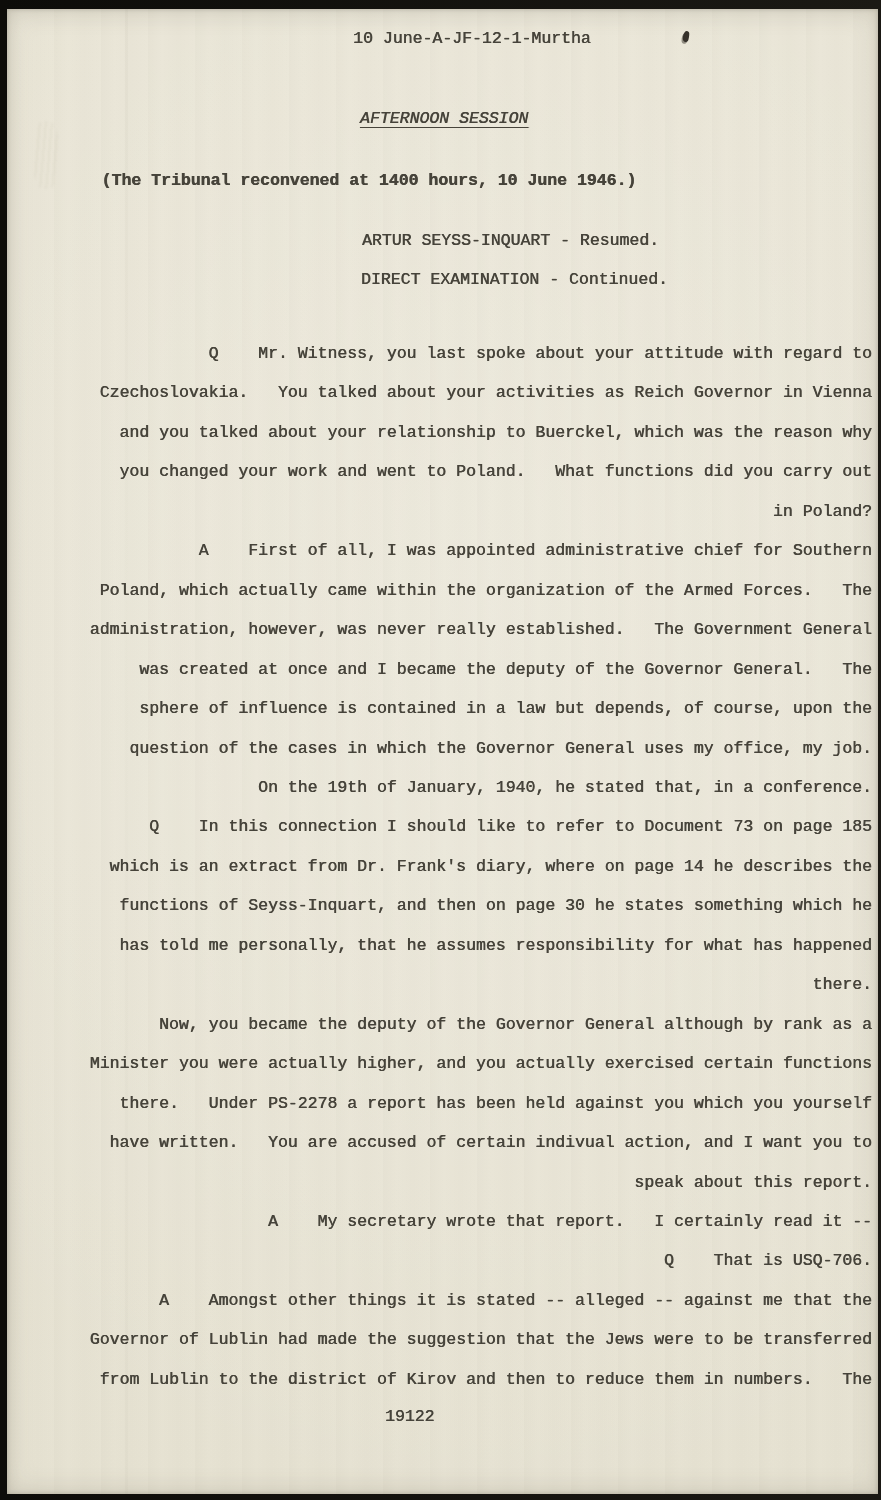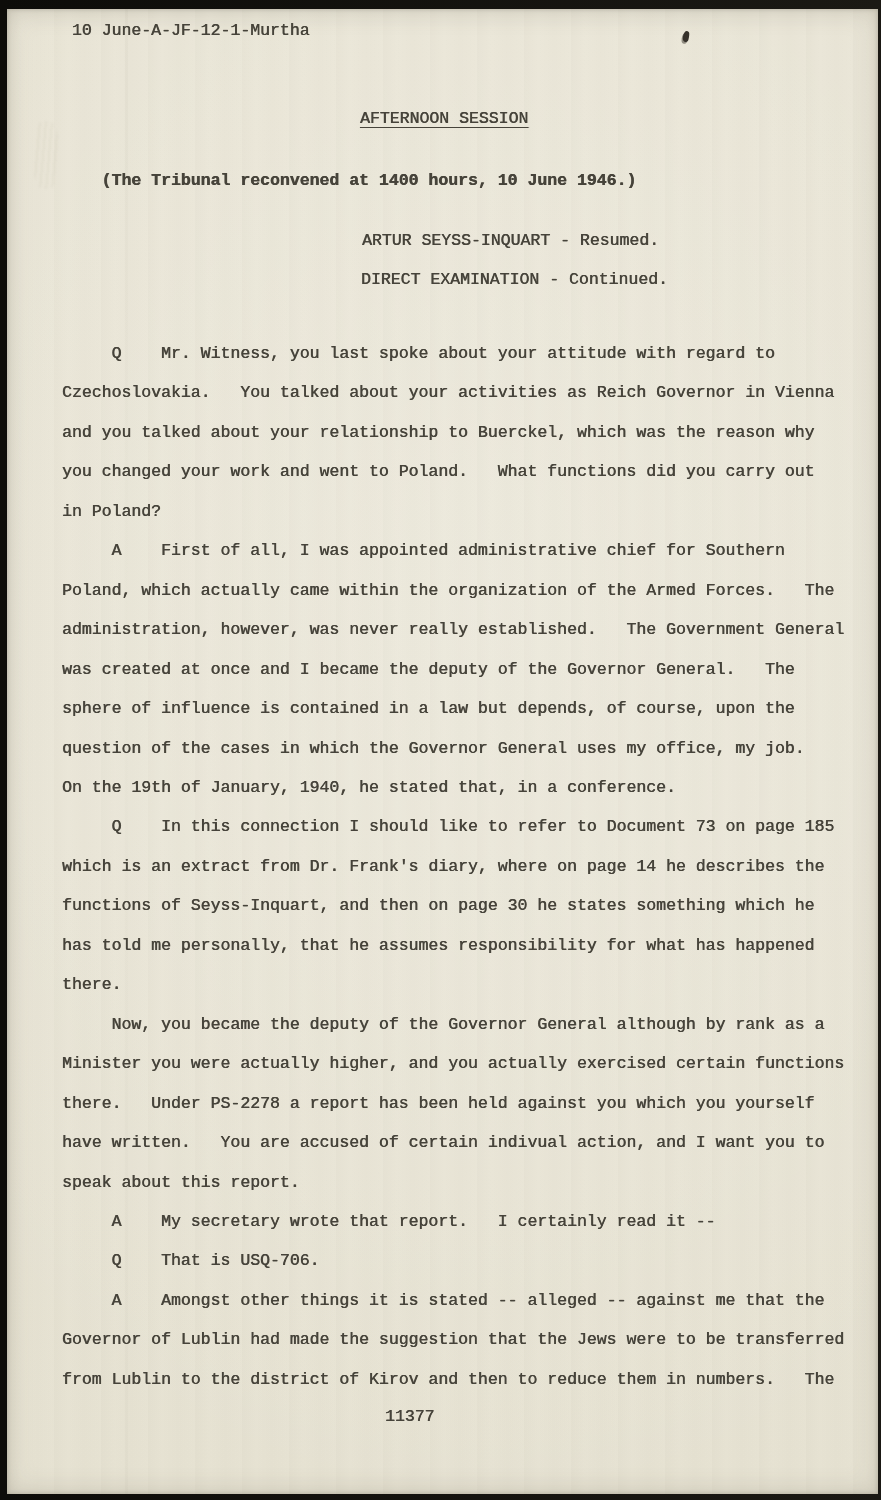--- a/index.html
+++ b/index.html
@@ -24,33 +24,34 @@
     box-shadow:inset 0 0 26px rgba(90,84,66,0.22), inset 0 0 4px rgba(60,56,44,0.25);
   }
   .ink{
     color:#46433a;
     font-size:16.5px;
     white-space:pre;
     text-shadow:0.4px 0.3px 0.6px rgba(58,55,47,0.85), -0.2px 0 0.5px rgba(58,55,47,0.35);
     letter-spacing:0;
   }
   .abs{position:absolute;left:55px;right:6px;overflow:hidden;}
-  .header-line{top:12px;}
+  .header-line{top:20px;text-align:center;}
   .title-line{top:100px;}
   .title-line .u{
     margin-left:298px;
     text-decoration:underline;
     text-decoration-thickness:2px;
     text-underline-offset:4px;
+    font-style:italic;
   }
   .tribunal-line{top:162px;font-weight:bold;}
   .witness-line{top:222px;margin-left:0;padding-left:300px;}
   .exam-line{top:261px;padding-left:299px;}
   .examiner-line{top:295px;}
-  .body-lines{top:325px;line-height:39.45px;}
+  .body-lines{top:325px;line-height:39.45px;text-align:right;}
   .page-number{top:1398px;padding-left:323px;}
   .speck{
     position:absolute;top:22px;left:676px;width:6px;height:11px;
     background:#35312a;border-radius:60% 40% 50% 50%;
     transform:rotate(8deg);
     box-shadow:-1px 2px 0 rgba(53,49,42,0.5);
   }
   .smudge{
     position:absolute;top:112px;left:26px;width:26px;height:68px;
     background:
@@ -79,15 +80,15 @@
 
     <div class="ink abs tribunal-line">    (The Tribunal reconvened at 1400 hours, 10 June 1946.)</div>
 
     <div class="ink abs exam-line">DIRECT EXAMINATION - Continued.</div>
 
     <div class="ink abs witness-line">ARTUR SEYSS-INQUART - Resumed.</div>
 
 
     <div class="ink abs body-lines"><div>     Q    Mr. Witness, you last spoke about your attitude with regard to</div><div>Czechoslovakia.   You talked about your activities as Reich Governor in Vienna</div><div>and you talked about your relationship to Buerckel, which was the reason why</div><div>you changed your work and went to Poland.   What functions did you carry out</div><div>in Poland?</div><div>     A    First of all, I was appointed administrative chief for Southern</div><div>Poland, which actually came within the organization of the Armed Forces.   The</div><div>administration, however, was never really established.   The Government General</div><div>was created at once and I became the deputy of the Governor General.   The</div><div>sphere of influence is contained in a law but depends, of course, upon the</div><div>question of the cases in which the Governor General uses my office, my job.</div><div>On the 19th of January, 1940, he stated that, in a conference.</div><div>     Q    In this connection I should like to refer to Document 73 on page 185</div><div>which is an extract from Dr. Frank's diary, where on page 14 he describes the</div><div>functions of Seyss-Inquart, and then on page 30 he states something which he</div><div>has told me personally, that he assumes responsibility for what has happened</div><div>there.</div><div>     Now, you became the deputy of the Governor General although by rank as a</div><div>Minister you were actually higher, and you actually exercised certain functions</div><div>there.   Under PS-2278 a report has been held against you which you yourself</div><div>have written.   You are accused of certain indivual action, and I want you to</div><div>speak about this report.</div><div>     A    My secretary wrote that report.   I certainly read it --</div><div>     Q    That is USQ-706.</div><div>     A    Amongst other things it is stated -- alleged -- against me that the</div><div>Governor of Lublin had made the suggestion that the Jews were to be transferred</div><div>from Lublin to the district of Kirov and then to reduce them in numbers.   The</div></div>
 
-    <div class="ink abs page-number">11377</div>
+    <div class="ink abs page-number">19122</div>
   </div>
 </div>
 
 </body></html>

